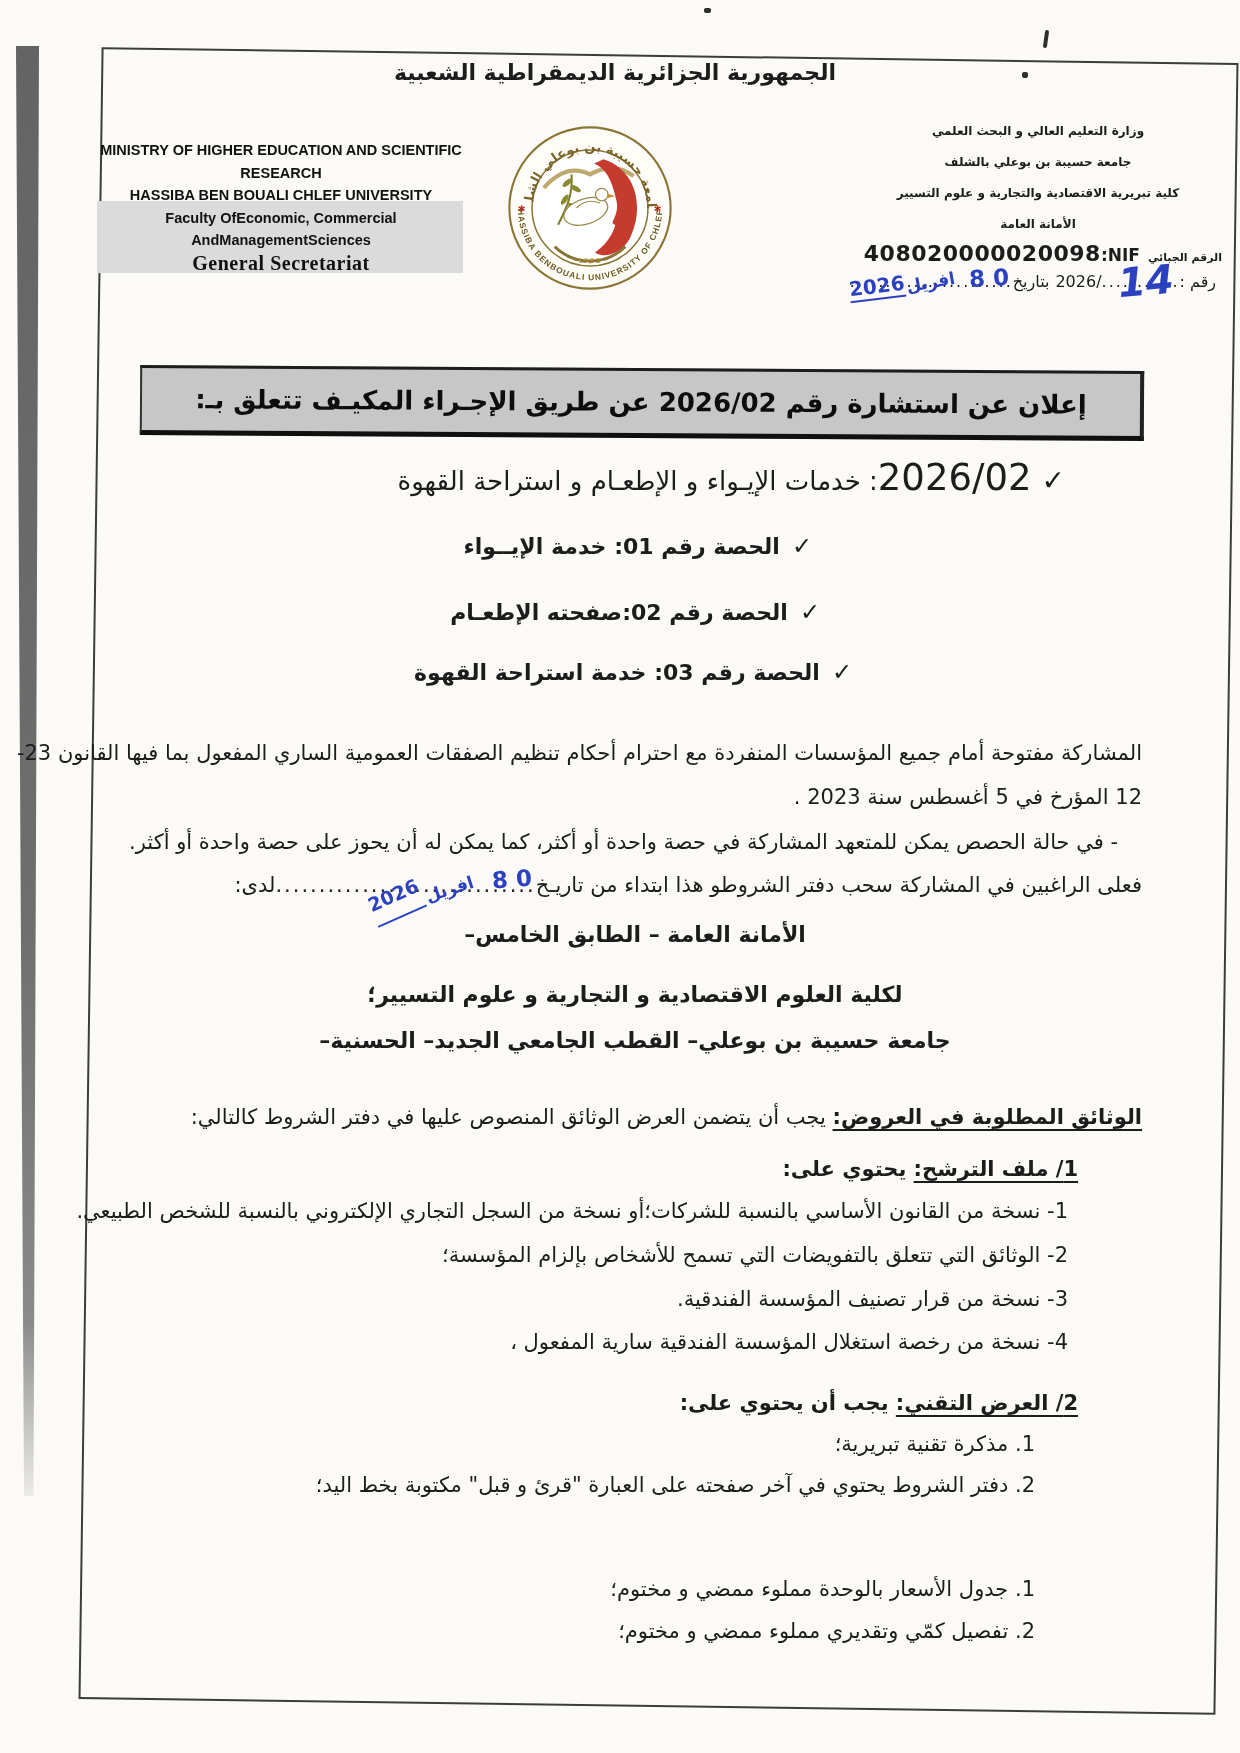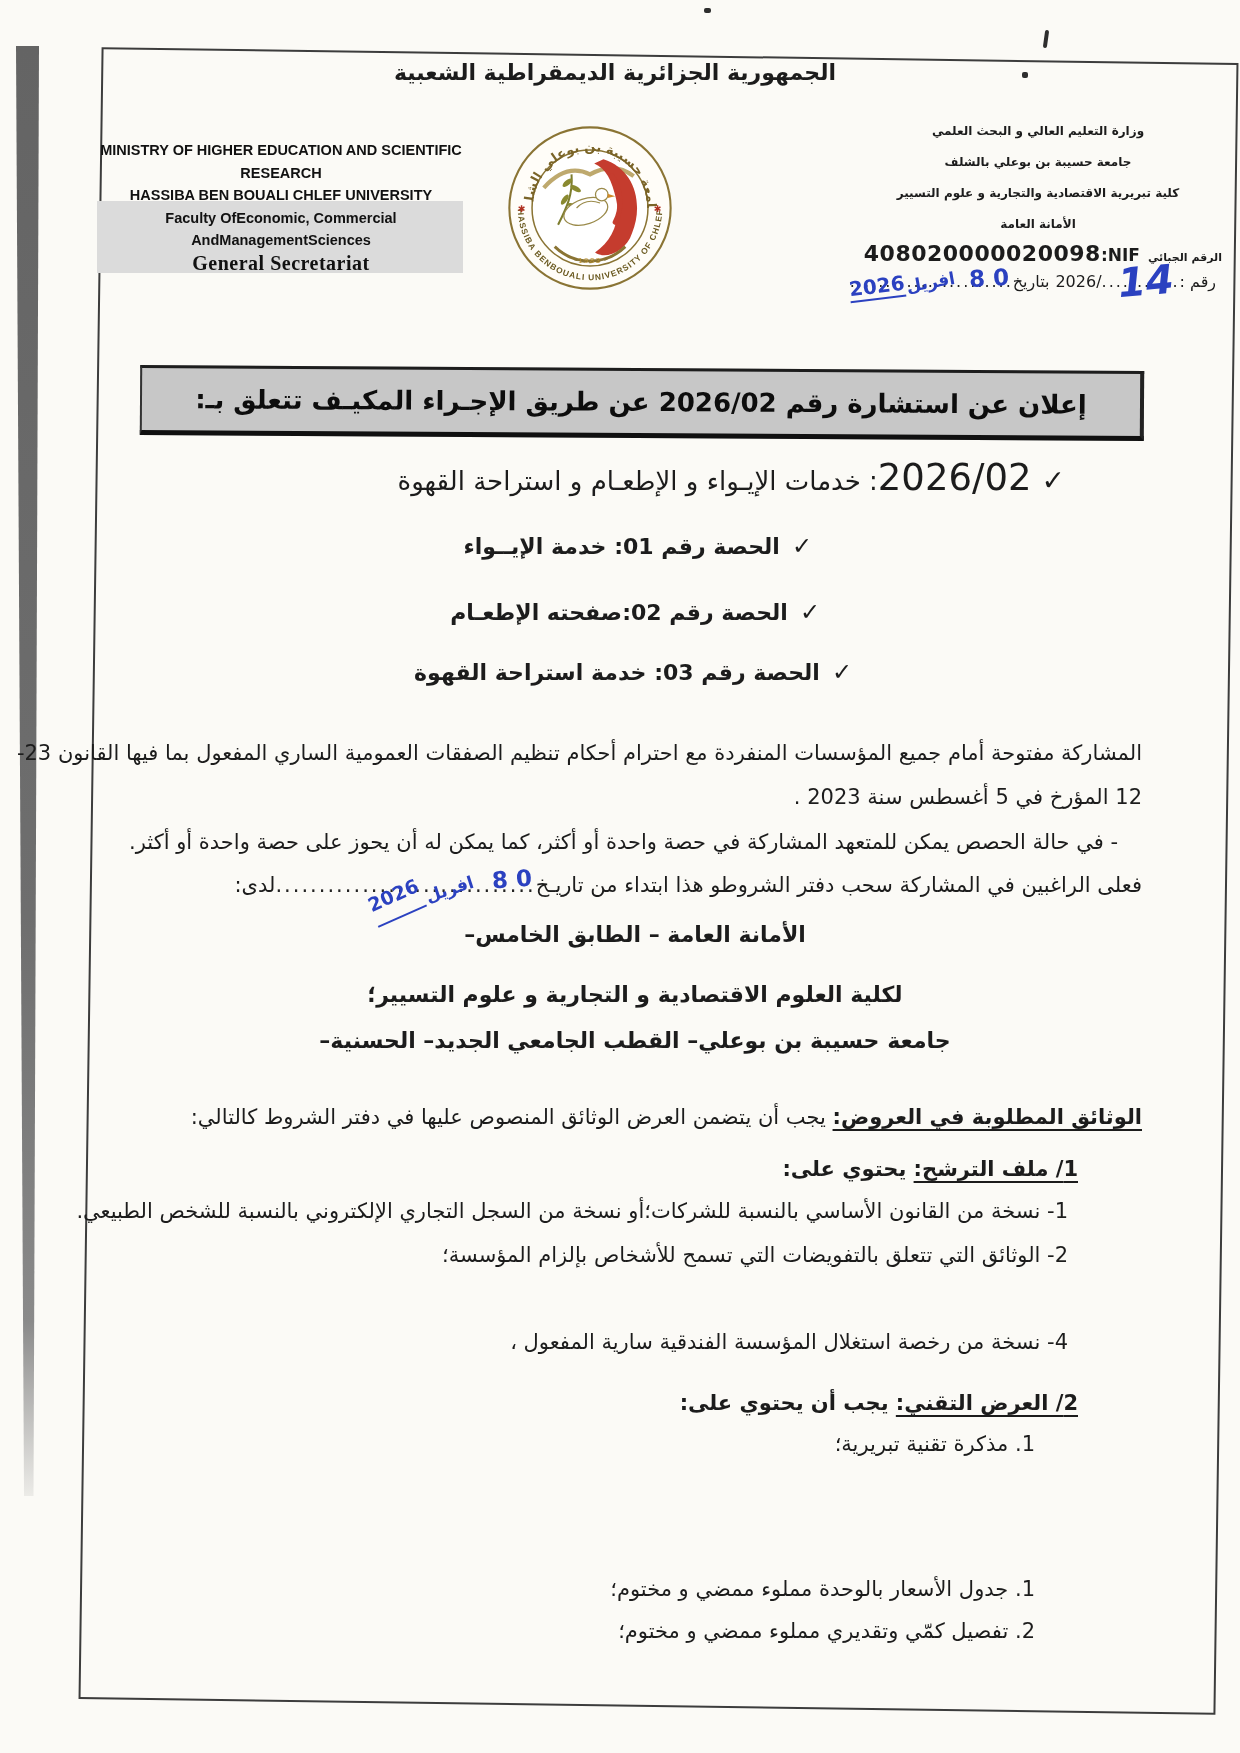--- a/index.html
+++ b/index.html
@@ -198,23 +198,25 @@
 
   <div class="para nowrap" style="top:1095px;right:98px;">
     <span class="bold-u">الوثائق المطلوبة في العروض:</span><span> يجب أن يتضمن العرض الوثائق المنصوص عليها في دفتر الشروط كالتالي:</span>
   </div>
 
   <div class="sec-title" style="top:1157px;right:162px;">
     <span class="bold-u">1/ ملف الترشح:</span><span> يحتوي على:</span>
   </div>
   <div class="sec-item" style="top:1199px;right:172px;">1-    نسخة من القانون الأساسي بالنسبة للشركات؛أو نسخة من السجل التجاري الإلكتروني بالنسبة للشخص الطبيعي.</div>
   <div class="sec-item" style="top:1243px;right:172px;">2-    الوثائق التي تتعلق بالتفويضات التي تسمح للأشخاص بإلزام المؤسسة؛</div>
+  <div class="sec-item" style="top:1287px;right:172px;">3-    نسخة من قرار تصنيف المؤسسة الفندقية.</div>
   <div class="sec-item" style="top:1330px;right:172px;">4-    نسخة من رخصة استغلال المؤسسة الفندقية سارية المفعول ،</div>
 
   <div class="sec-title" style="top:1391px;right:162px;">
     <span class="bold-u">2/ العرض التقني:</span><span>  يجب أن يحتوي على:</span>
   </div>
   <div class="sec-item" style="top:1432px;right:205px;">1.   مذكرة تقنية تبريرية؛</div>
+  <div class="sec-item" style="top:1473px;right:205px;">2.   دفتر الشروط يحتوي في آخر صفحته على العبارة "قرئ و قبل" مكتوبة بخط اليد؛</div>
 
   <div class="sec-item" style="top:1577px;right:205px;">1.   جدول الأسعار بالوحدة مملوء ممضي و مختوم؛</div>
   <div class="sec-item" style="top:1619px;right:205px;">2.   تفصيل كمّي وتقديري مملوء ممضي و مختوم؛</div>
 
 </div>
 
 </body></html>

